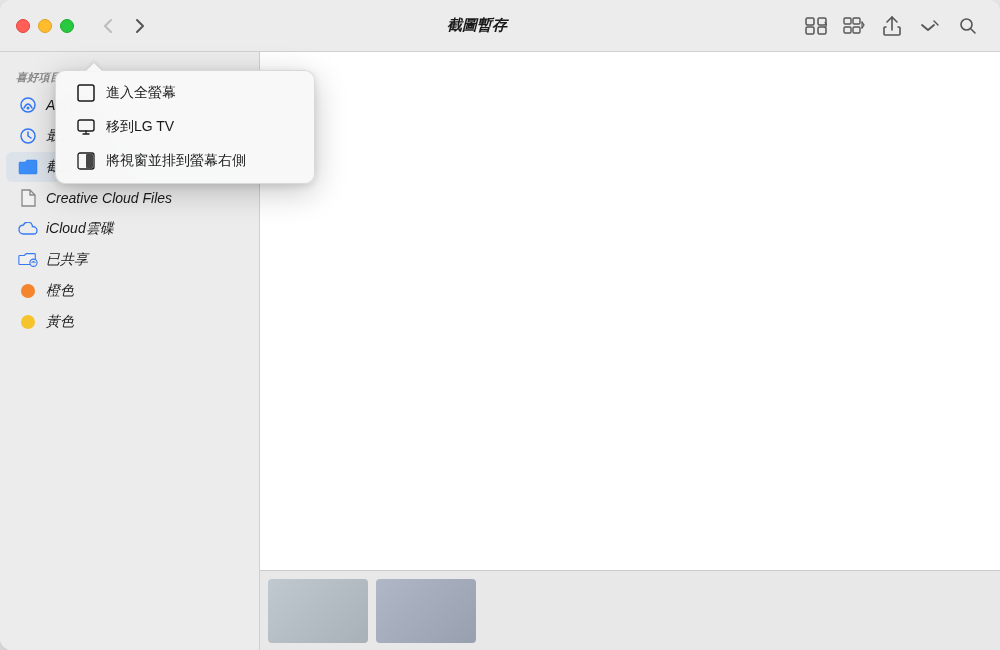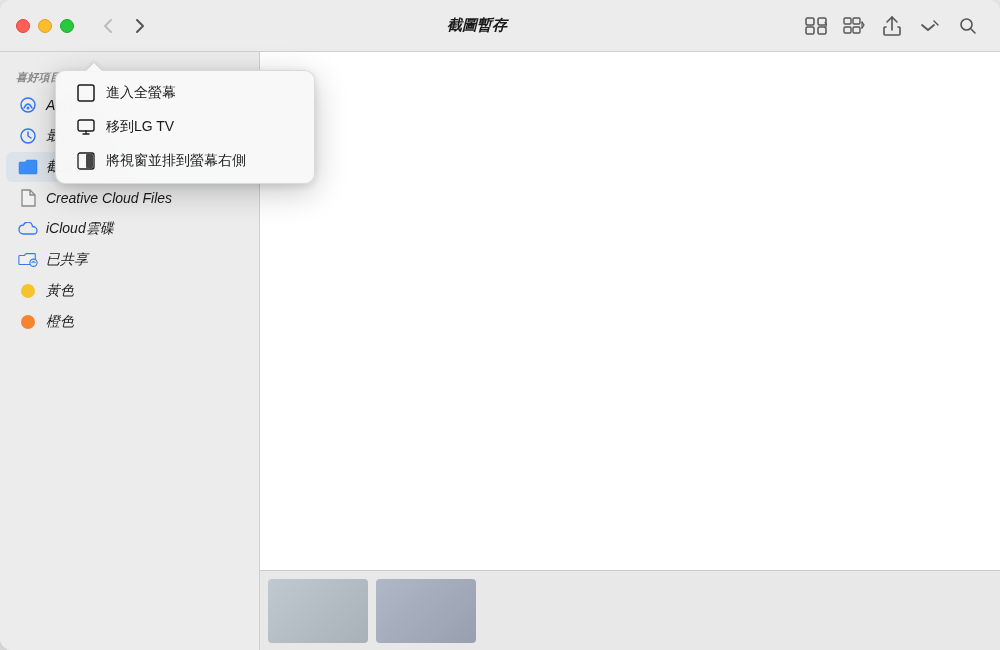--- a/index.html
+++ b/index.html
@@ -382,30 +382,30 @@
           </svg>
         </span>
         <span class="sidebar-item-label">已共享</span>
       </div>
 
 
 
 
       <div class="sidebar-item">
         <span class="sidebar-icon">
+          <span class="dot" style="background:#f4842d; width:14px; height:14px; border-radius:50%; display:inline-block;"></span>
+        </span>
+        <span class="sidebar-item-label">橙色</span>
+      </div>
+
+      <div class="sidebar-item">
+        <span class="sidebar-icon">
           <span class="dot" style="background:#f5c42c; width:14px; height:14px; border-radius:50%; display:inline-block;"></span>
         </span>
         <span class="sidebar-item-label">黃色</span>
-      </div>
-
-      <div class="sidebar-item">
-        <span class="sidebar-icon">
-          <span class="dot" style="background:#f4842d; width:14px; height:14px; border-radius:50%; display:inline-block;"></span>
-        </span>
-        <span class="sidebar-item-label">橙色</span>
       </div>
 
     </div>
 
     <div class="main-panel">
       
     </div>
   </div>
 
   <div class="bottom-strip">

